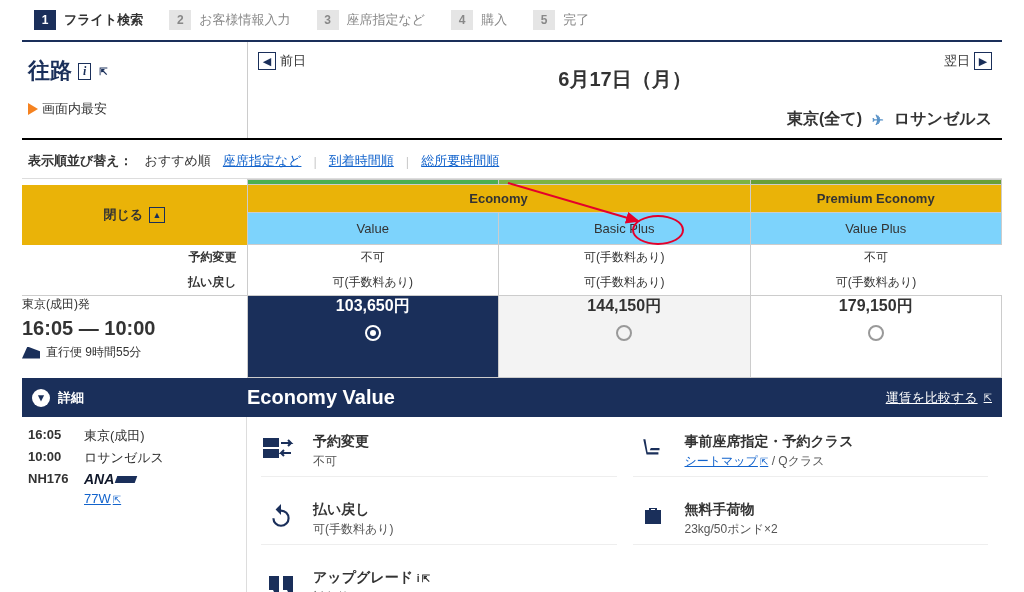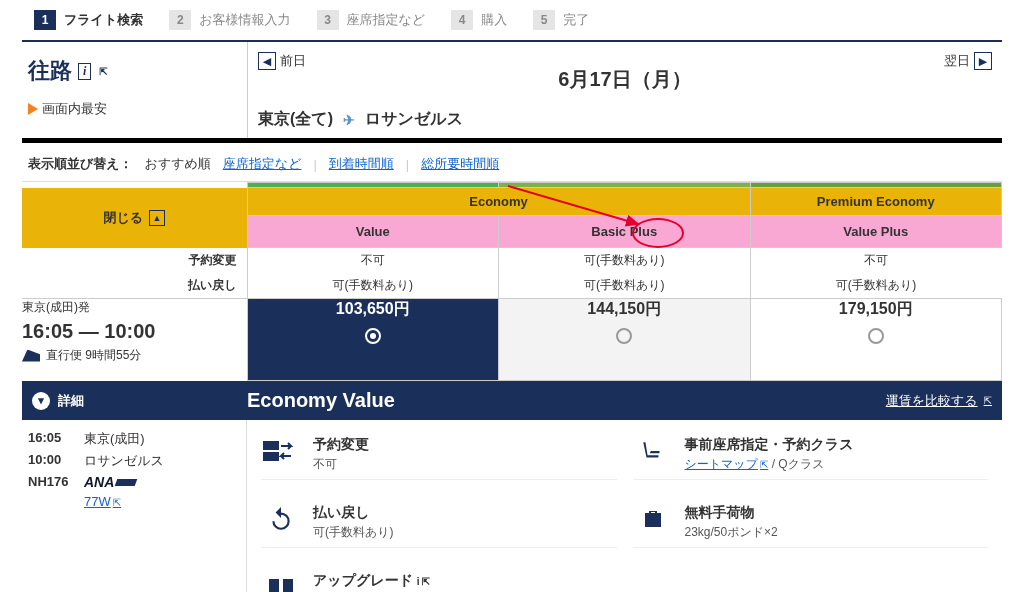--- a/index.html
+++ b/index.html
@@ -7,48 +7,48 @@
   .wrap { width: 980px; margin: 0 auto; padding-top: 4px; }
 
   
   .steps { display: flex; align-items: center; gap: 26px; padding: 6px 12px 10px; border-bottom: 2px solid #1a2f5a; }
   .step { display: flex; align-items: center; gap: 8px; color: #888; }
   .step .num { width: 22px; height: 20px; background: #e5e5e5; color: #888; display:flex; align-items:center; justify-content:center; font-weight:bold; font-size:12px;}
   .step.active .num { background: #1a2f5a; color: #fff; }
   .step.active { color: #333; font-weight: bold; }
 
   
-  .topgrid { display:flex; border-bottom: 5px solid #000000; }
+  .topgrid { display:flex; border-bottom: 2px solid #000000; }
   .titlecell { width: 225px; padding: 14px 6px 10px; }
   .title-main { font-size: 22px; color:#1a2f5a; font-weight:bold; display:flex; align-items:center; gap:6px;}
   .title-main .i-box { border:1px solid #1a2f5a; font-family:serif; font-style:italic; font-size:12px; padding:0 4px; color:#1a2f5a;}
   .lowest { margin-top:14px; font-size:13px; display:flex; align-items:center; gap:4px;}
   .lowest .tri { width:0;height:0;border-left:10px solid #f58220;border-top:6px solid transparent;border-bottom:6px solid transparent;}
   .datecell { flex:1; padding: 8px 10px; text-align:center; position:relative;}
   .nav-prev, .nav-next { position:absolute; top:10px; display:flex; align-items:center; gap:4px; color:#333; font-size:13px; cursor:pointer;}
   .nav-prev{ left:10px;} .nav-next{ right:10px;}
   .nav-btn { width:18px;height:18px; border:1px solid #1a2f5a; display:flex; align-items:center; justify-content:center; color:#1a2f5a; font-size:11px;}
   .date-main { font-size:20px; font-weight:bold; margin-top:16px;}
-  .route { margin-top:16px; font-size:16px; font-weight:bold; display:flex; align-items:center; justify-content:flex-start; gap:10px;}
+  .route { margin-top:16px; font-size:16px; font-weight:bold; display:flex; align-items:center; justify-content:flex-end; gap:10px;}
   .plane-icon { color:#5a93c8; font-size:14px;}
 
   
   .sortrow { padding: 12px 6px 8px; display:flex; align-items:center; gap:12px; color:#333; border-bottom: 1px solid #ddd;}
   .sortrow .lbl { font-weight:bold;}
   .sortrow a { color:#1263cc; text-decoration:underline; cursor:pointer;}
   .sortrow .sep { color:#ccc;}
 
   
   .faregrid { width:100%; border-collapse:collapse; table-layout:fixed;}
   .faregrid td, .faregrid th { border:1px solid #ccc; }
   .lcol { width:225px; }
   .faregrid .greenbar td { padding:0; height:5px;}
   .gbar1{ background:#4caf50;} .gbar2{ background:#7cb342;} .gbar3{ background:#689f38;}
   .catrow th { background:#eab308; font-weight:bold; padding:6px; text-align:center;}
-  .subrow th { background:#f9a8d4; font-weight:bold; padding:8px; text-align:center; font-size:13px;}
+  .subrow th { background:#7dd3fc; font-weight:normal; padding:8px; text-align:center; font-size:13px;}
   .close-cell { text-align:right; padding:8px 10px; font-size:13px; border:none !important;}
   .close-btn { display:inline-flex; align-items:center; gap:6px; cursor:pointer;}
   .up-box { width:16px;height:16px;border:1px solid #1a2f5a; display:flex;align-items:center;justify-content:center; font-size:9px; color:#1a2f5a;}
   .condrow td { text-align:right; padding:4px 10px; font-size:12px; font-weight:bold;}
   .condrow td.v { text-align:center; font-size:12px; font-weight:normal;}
   .pricerow td { padding:0; height:82px; vertical-align:top;}
   .flightcell { padding:10px 4px; width:225px; vertical-align:top; border-bottom:1px solid #ccc;}
   .fc-from{font-size:12px;}
   .fc-time{font-size:20px; font-weight:bold; margin:4px 0;}
   .fc-sub{font-size:12px; display:flex; align-items:center; gap:6px; color:#333;}

